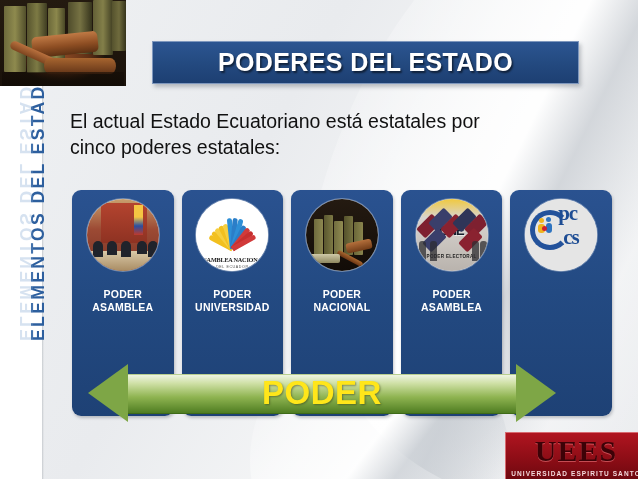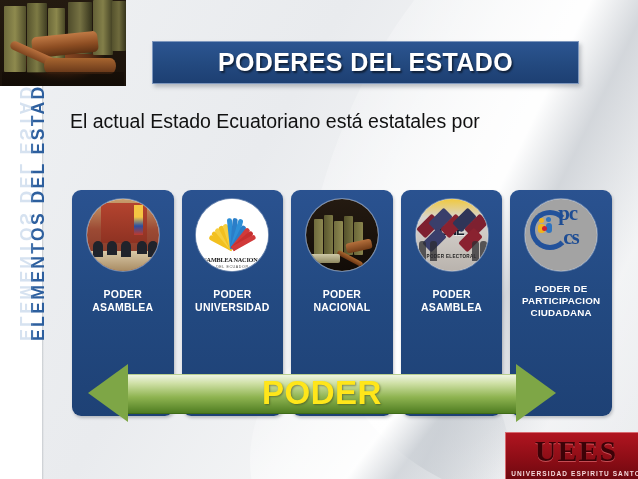--- a/index.html
+++ b/index.html
@@ -151,21 +151,21 @@
   .img-jud .gh{position:absolute;left:40px;bottom:20px;width:26px;height:10px;border-radius:3px;background:linear-gradient(180deg,#b5703c,#713c18);transform:rotate(-12deg);}
   .img-jud .gs{position:absolute;left:30px;bottom:10px;width:28px;height:5px;border-radius:3px;background:linear-gradient(180deg,#a9672f,#6a3514);transform:rotate(28deg);}
   .img-jud .bs{position:absolute;left:4px;bottom:8px;width:30px;height:9px;border-radius:2px;background:linear-gradient(180deg,#cfc9a8,#8e875f);}
   
   .img-cne{position:absolute;inset:0;background:linear-gradient(180deg,#f0c93f 0%,#d8d4cf 26%,#b9b3ad 100%);}
   .rh{position:absolute;width:13px;height:22px;background:#8a2230;transform:rotate(45deg);border-radius:2px;}
   .img-cne .cnetxt{position:absolute;left:0;top:24px;width:72px;text-align:center;font-size:13px;font-weight:bold;color:#15202e;font-family:"Liberation Sans",sans-serif;letter-spacing:-1px;text-shadow:1px 1px 0 rgba(255,255,255,.6);}
   .img-cne .pe{position:absolute;left:0;bottom:12px;width:72px;text-align:center;font-size:4.6px;font-weight:bold;color:#1c1c1c;letter-spacing:.3px;}
   .img-cne .sil{position:absolute;bottom:10px;width:7px;height:20px;background:rgba(45,45,50,.75);border-radius:3px 3px 0 0;}
   
-  .img-cpccs{position:absolute;inset:0;background:#a3a3a3;}
+  .img-cpccs{position:absolute;inset:0;background:#e5e5e5;}
   .img-cpccs .c{position:absolute;left:5px;top:11px;width:30px;height:30px;border:5px solid #23529b;border-radius:50%;border-right-color:transparent;}
   .img-cpccs .fig{position:absolute;border-radius:50%;}
   .img-cpccs .f1{left:14px;top:19px;width:5px;height:5px;background:#f0b41e;}
   .img-cpccs .f2{left:21px;top:18px;width:5px;height:5px;background:#2f74c0;}
   .img-cpccs .f3{left:17px;top:27px;width:5px;height:5px;background:#cf2030;}
   .img-cpccs .f1b{left:13px;top:25px;width:7px;height:9px;background:#f0b41e;border-radius:3px;}
   .img-cpccs .f2b{left:21px;top:24px;width:6px;height:10px;background:#2f74c0;border-radius:3px;}
   .img-cpccs .letters{position:absolute;left:33px;top:6px;font-size:21px;font-weight:bold;color:#1e4d94;font-family:"Liberation Serif",serif;line-height:17px;letter-spacing:-1px;}
   .img-cpccs .letters2{position:absolute;left:38px;top:30px;font-size:21px;font-weight:bold;color:#1e4d94;font-family:"Liberation Serif",serif;line-height:17px;letter-spacing:-1px;}
   
@@ -237,20 +237,21 @@
     <div class="gavel-base"></div>
     <div class="gavel-cap"></div>
   </div>
 
   <div class="title-banner">
     <span class="title-text">PODERES DEL ESTADO</span>
   </div>
 
   <div class="body-text">
     <div>El actual Estado Ecuatoriano está estatales por</div>
+    <div>cinco poderes estatales:</div>
   </div>
 
   <div class="cards">
 
     <div class="card">
       <div class="card-circle">
         <div class="img-exec">
           <div class="wall"></div>
             <div class="flag"></div>
             <div class="tbl"></div>
@@ -341,25 +342,20 @@
           <div class="c"></div>
           <div class="fig f1b"></div>
             <div class="fig f2b"></div>
           <div class="fig f1"></div>
             <div class="fig f2"></div>
             <div class="fig f3"></div>
           <div class="letters">pc</div>
           <div class="letters2">cs</div>
         </div>
       </div>
-      <div class="card-label small">
-        <div>PODER DE</div>
-        <div>PARTICIPACION</div>
-        <div>CIUDADANA</div>
-      </div>
     </div>
 
   </div>
 
   <div class="arrow-wrap">
     <div class="arrow-body"></div>
     <div class="arrow-head arrow-left"></div>
     <div class="arrow-head arrow-right"></div>
     <div class="arrow-text">PODER</div>
   </div>

